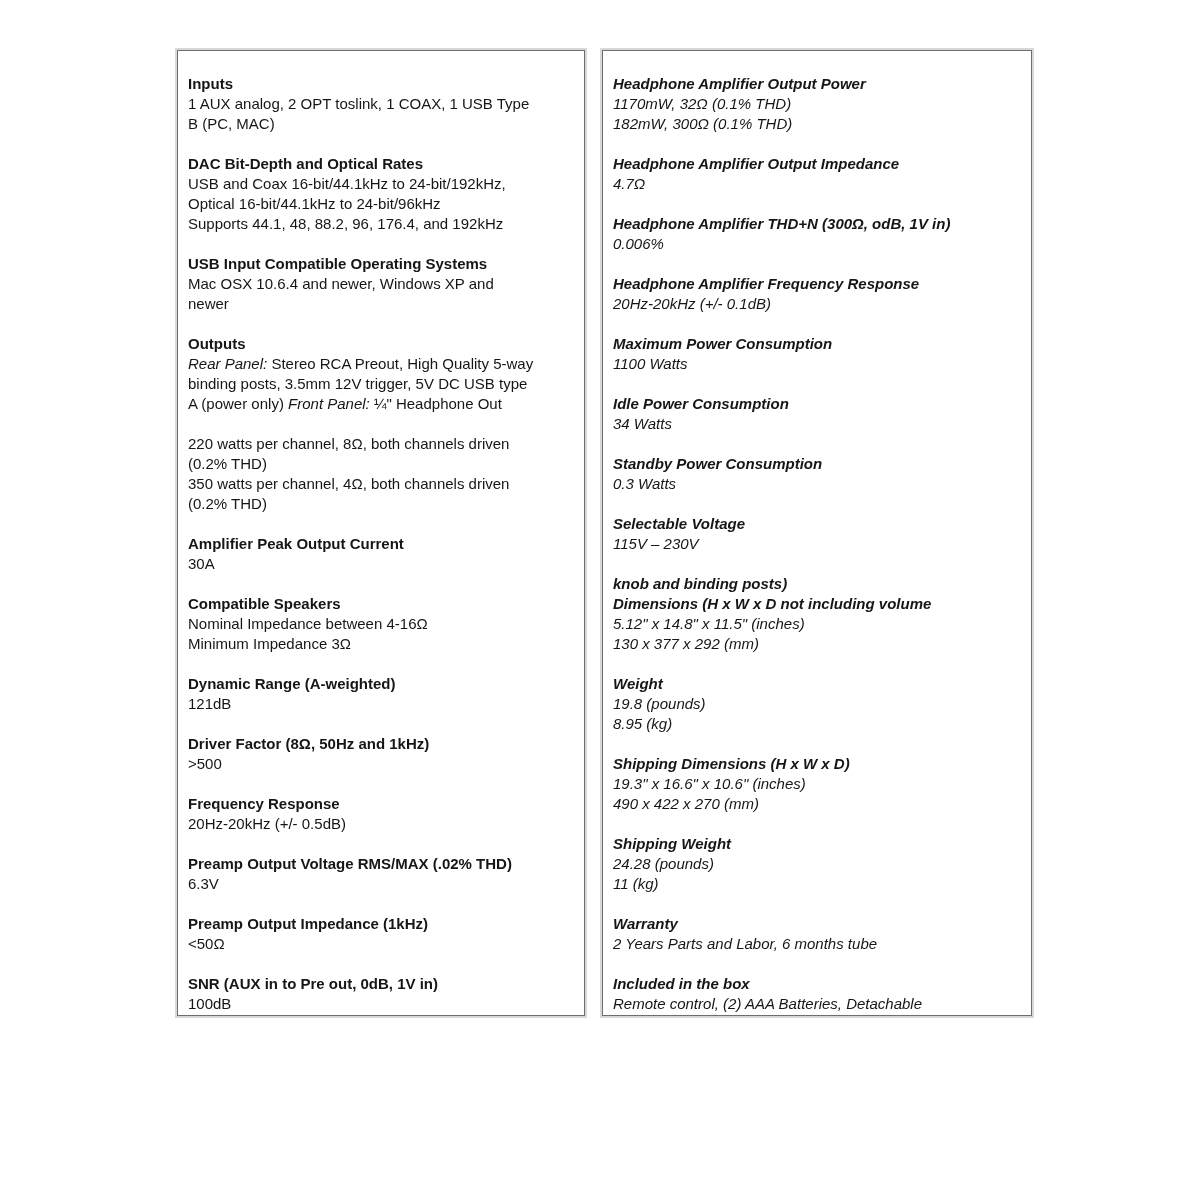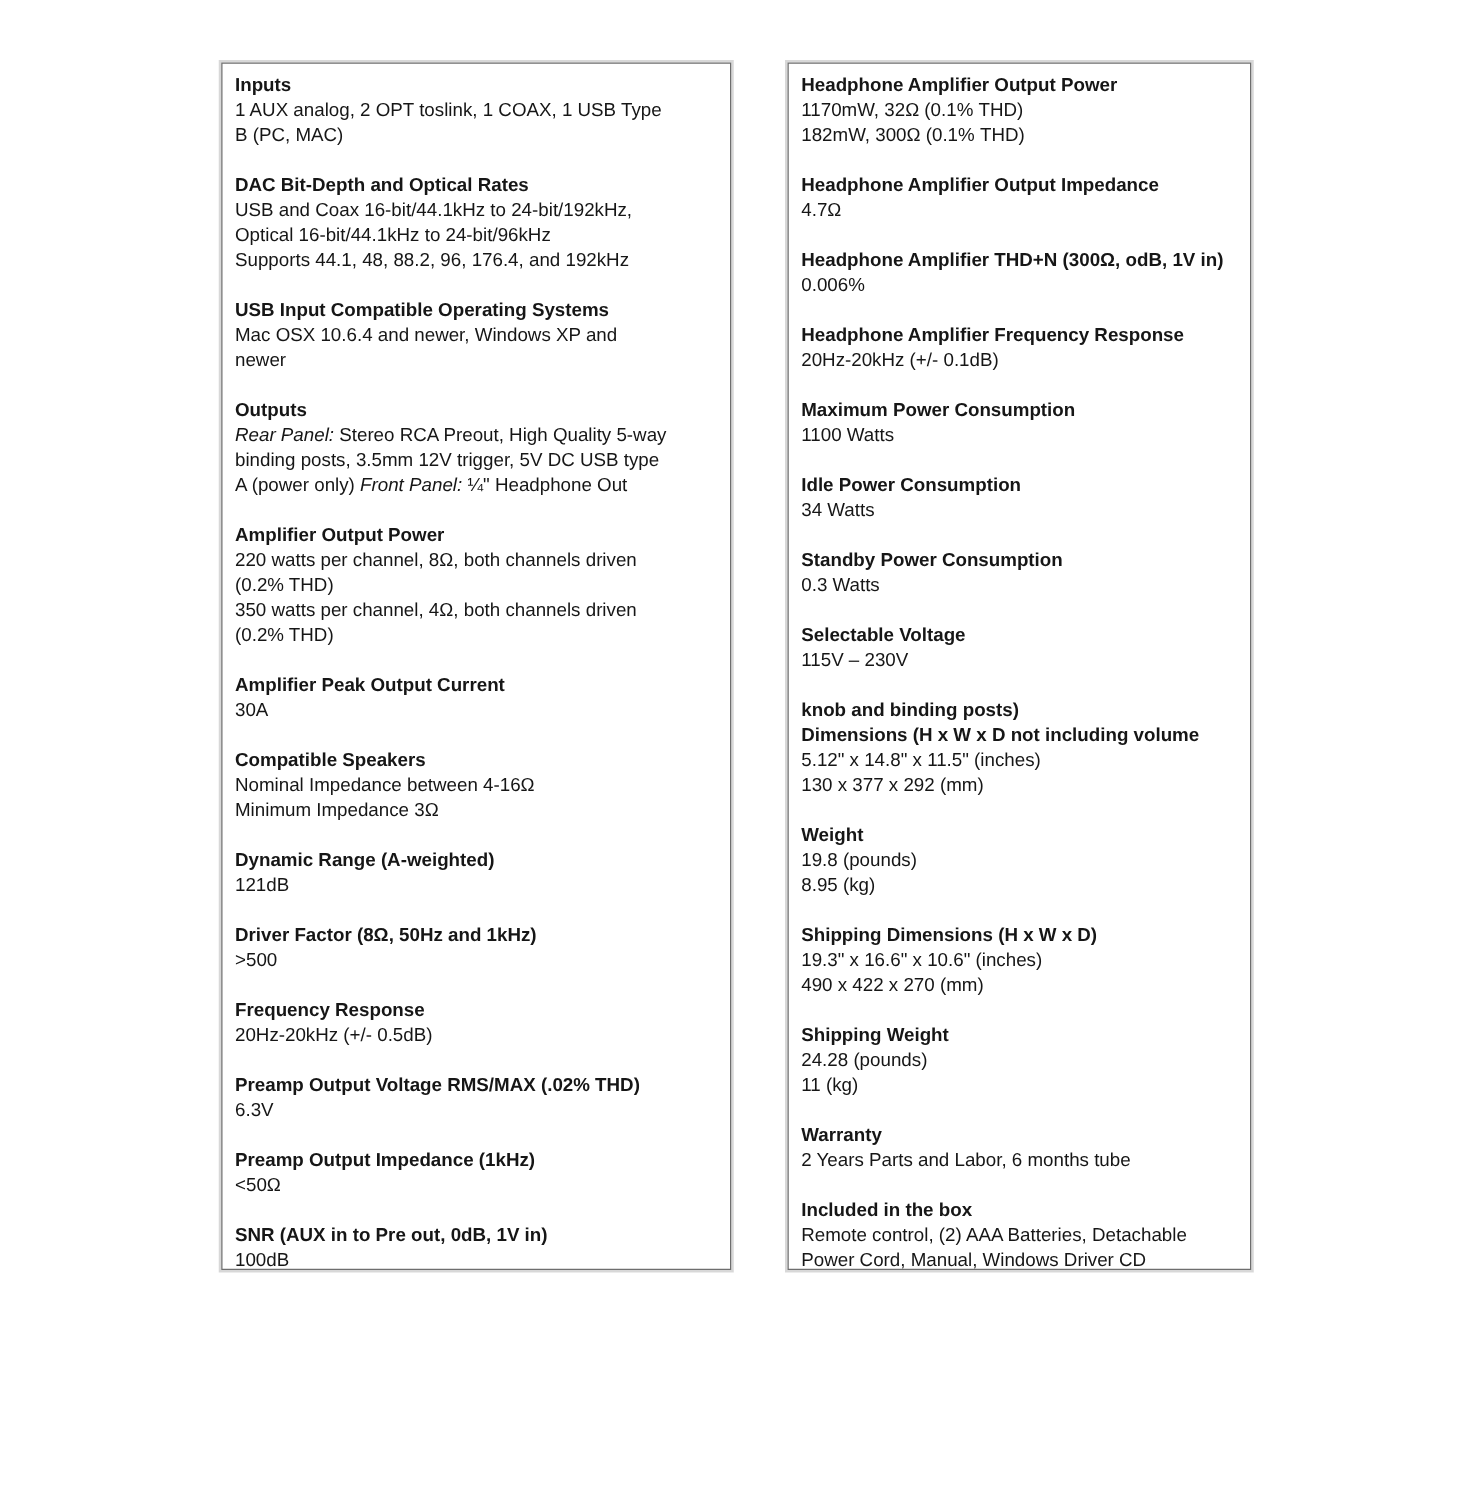--- a/index.html
+++ b/index.html
@@ -18,22 +18,22 @@
     top: 50px;
     height: 966px;
     box-sizing: border-box;
     background: #ffffff;
     border: 1px solid #6e6e6e;
     box-shadow: 0 0 0 2px rgba(168,168,168,0.45);
     padding: 8px 8px 0 10px;
     overflow: hidden;
   }
   #box-left  { left: 177px; width: 408px; }
-  #box-right { left: 630px; width: 371px; }
-  .sec { margin: 0 0 20px 0; }
+  #box-right { left: 602px; width: 430px; font-style: italic; }
+  .sec { margin: 15px 0 20px 0; }
   .t  { font-weight: 700; white-space: nowrap; }
   .ln { white-space: nowrap; }
   .i  { font-style: italic; }
 </style>
 </head>
 <body>
 
 <div class="spec-box" id="box-left">
 
   <section class="sec">
@@ -56,21 +56,20 @@
   </section>
 
   <section class="sec">
     <div class="t">Outputs</div>
     <div class="ln"><span class="i">Rear Panel:</span><span> Stereo RCA Preout, High Quality 5-way</span></div>
     <div class="ln">binding posts, 3.5mm 12V trigger, 5V DC USB type</div>
     <div class="ln"><span>A (power only) </span><span class="i">Front Panel:</span><span> ¼" Headphone Out</span></div>
   </section>
 
   <section class="sec">
-    <div class="t">Amplifier Output Power</div>
     <div class="ln">220 watts per channel, 8Ω, both channels driven</div>
     <div class="ln">(0.2% THD)</div>
     <div class="ln">350 watts per channel, 4Ω, both channels driven</div>
     <div class="ln">(0.2% THD)</div>
   </section>
 
   <section class="sec">
     <div class="t">Amplifier Peak Output Current</div>
     <div class="ln">30A</div>
   </section>

